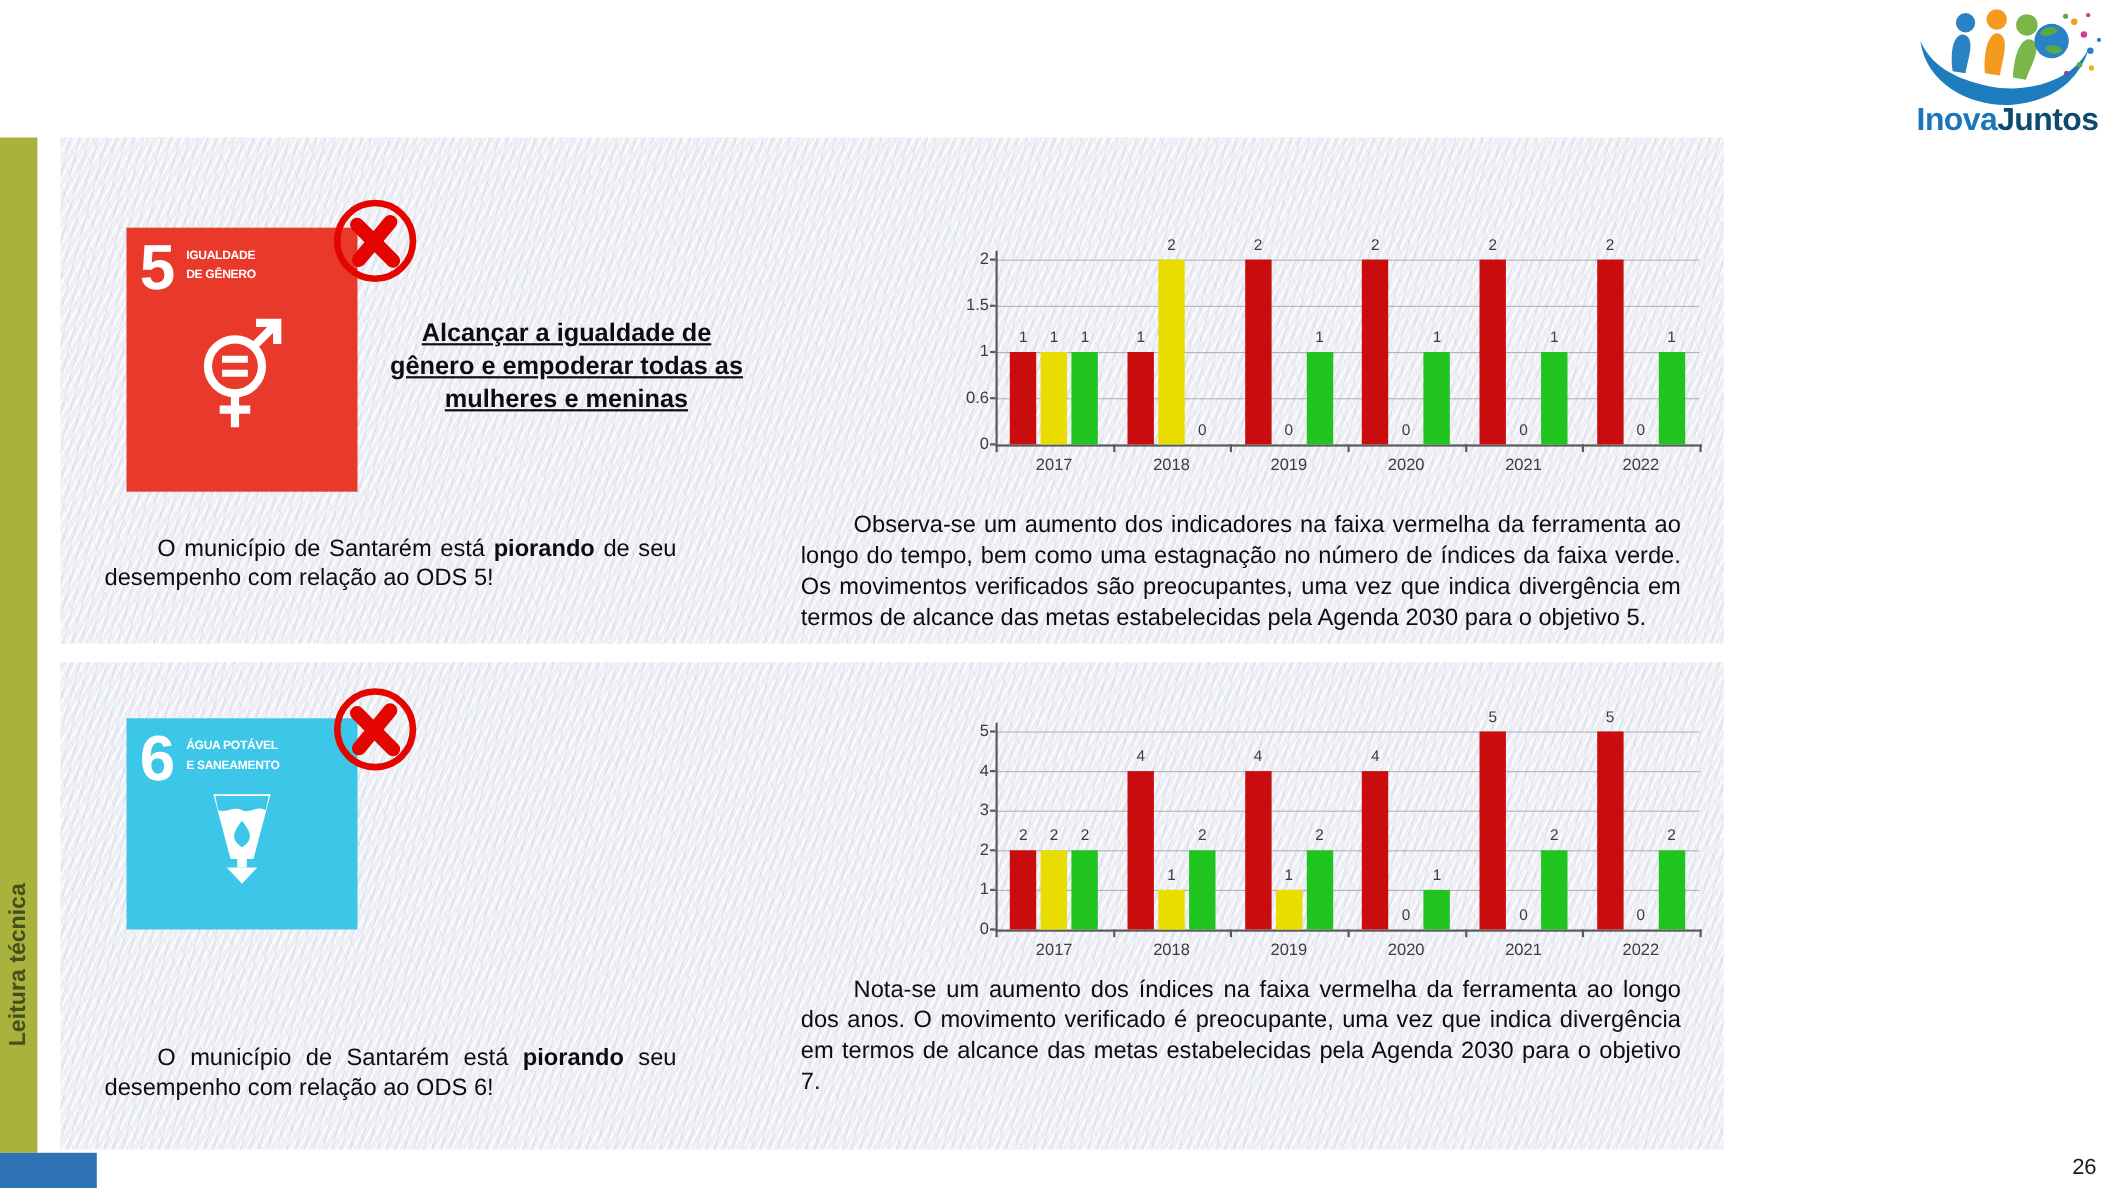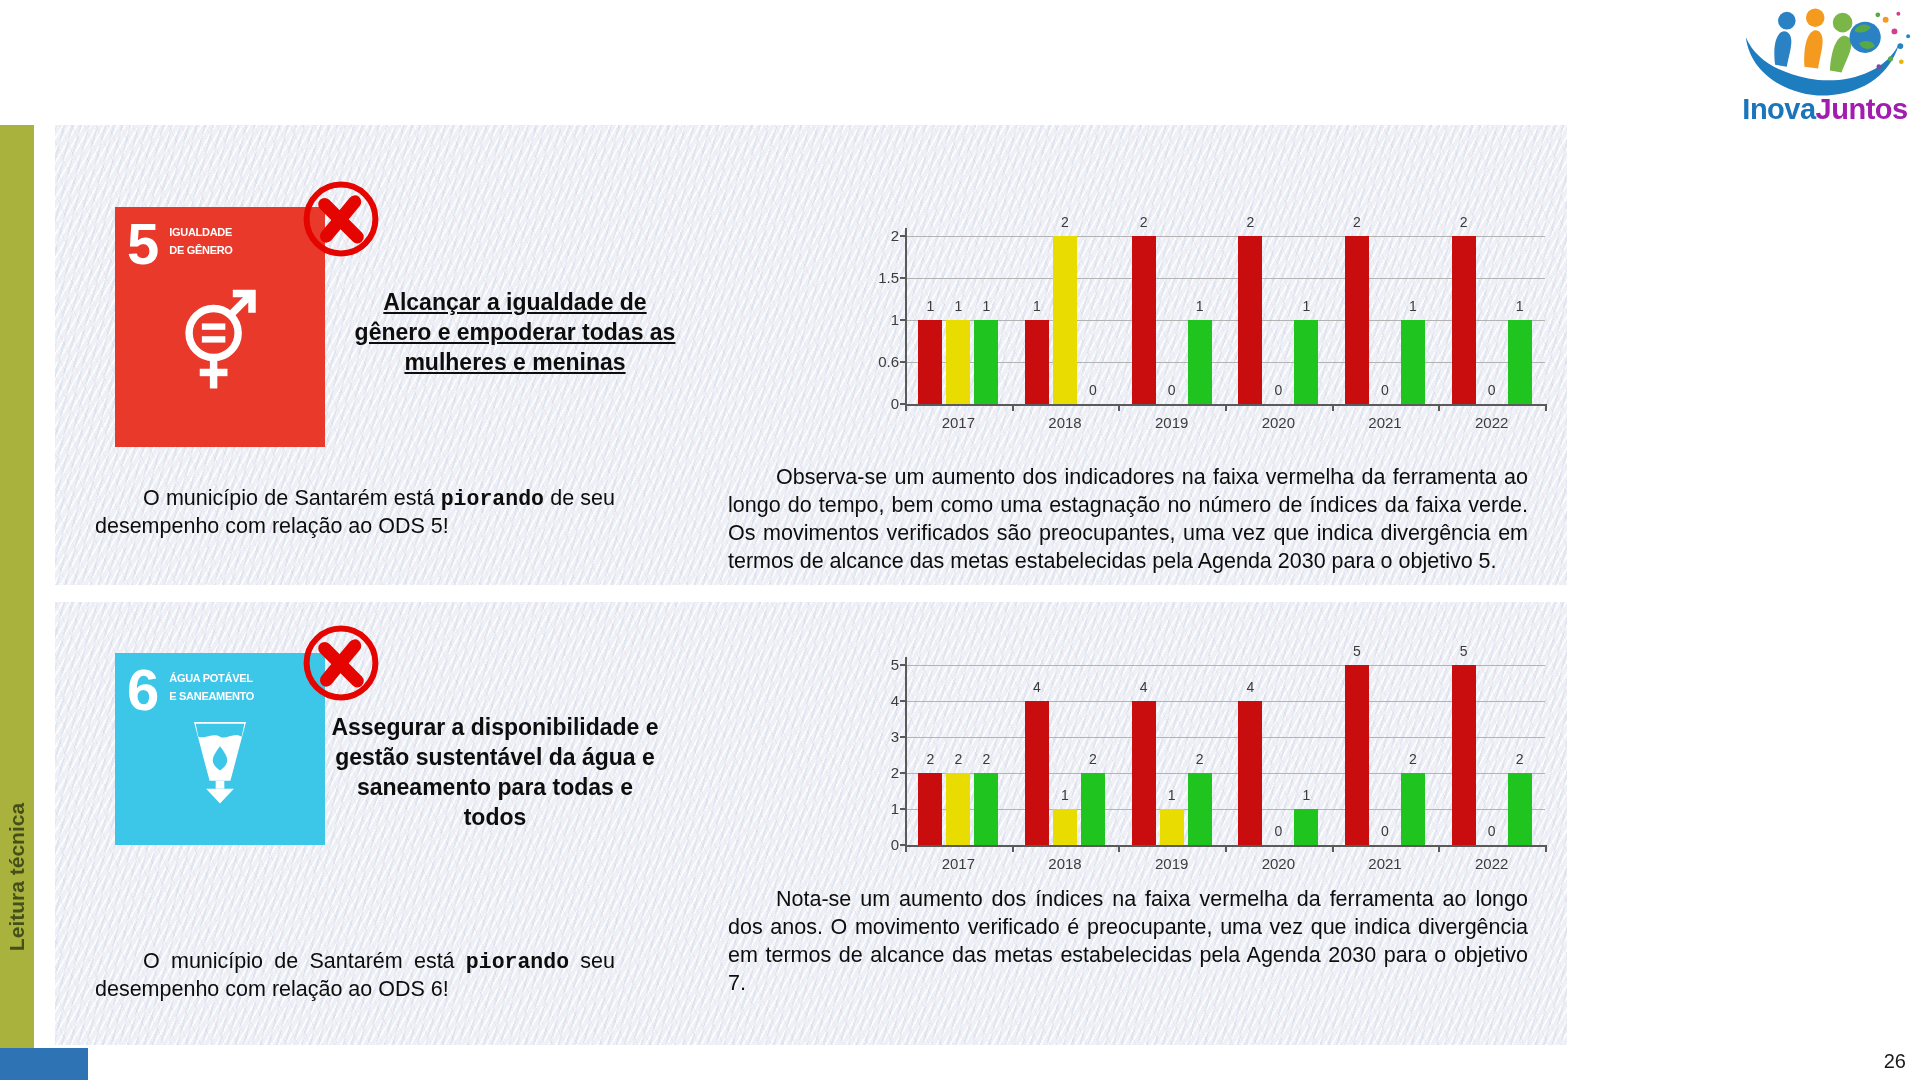--- a/index.html
+++ b/index.html
@@ -16,21 +16,21 @@
 
   .sidebar{position:absolute;left:0;top:125px;width:34px;height:923px;background:#a9b23d;}
   .sidebar-label{position:absolute;left:-141px;top:860px;width:316px;height:34px;line-height:34px;
                  transform:rotate(-90deg);text-align:center;font-weight:bold;font-size:21px;color:#454f1a;}
   .corner-blue{position:absolute;left:0;top:1048px;width:88px;height:32px;background:#2e74b5;}
   .pagenum{position:absolute;right:14px;top:1050px;font-size:20px;color:#1a1a1a;}
 
   .logo{position:absolute;left:1732px;top:6px;width:186px;height:118px;display:flex;flex-direction:column;align-items:center;}
   .logo-text{font-size:29px;font-weight:bold;letter-spacing:-0.5px;line-height:26px;}
   .logo-text .p1{color:#1b75bb;}
-  .logo-text .p2{color:#a21caf;}
+  .logo-text .p2{color:#0c4a6e;}
 
   .sdg-tile{position:absolute;left:115px;width:210px;color:#fff;box-sizing:border-box;padding:12px 12px;}
   .tile5{top:207px;height:240px;background:#e8392b;}
   .tile6{top:653px;height:192px;background:#3cc6e8;}
   .tile-head{display:flex;align-items:flex-start;}
   .tile-num{font-size:58px;font-weight:bold;line-height:50px;margin-right:10px;}
   .tile-title{font-size:11px;font-weight:bold;line-height:18px;white-space:pre-line;margin-top:4px;letter-spacing:-0.3px;}
   .tile-icon{display:flex;justify-content:center;}
 
   .xmark{position:absolute;width:86px;height:86px;}
@@ -39,21 +39,21 @@
 
   .goal{position:absolute;font-weight:bold;font-size:23px;line-height:30px;text-align:center;
         white-space:pre-line;color:#0d0d0d;}
   .goal1{left:335px;top:287px;width:360px;text-decoration:underline;}
   .goal2{left:320px;top:712px;width:350px;}
 
   .statement{position:absolute;width:520px;font-size:21.5px;line-height:27px;text-align:justify;
              text-indent:48px;color:#0d0d0d;}
   .st1{left:95px;top:485px;}
   .st2{left:95px;top:948px;}
-  .statement b{font-weight:bold;font-family:Liberation Mono, monospace;}
+  .statement b{font-weight:bold;}
 
   .analysis{position:absolute;width:800px;font-size:21.5px;line-height:28px;text-align:justify;
             text-indent:48px;color:#0d0d0d;}
   .an1{left:728px;top:463px;}
   .an2{left:728px;top:885px;}
 
   .chart{position:absolute;left:865px;width:690px;height:280px;}
   .c1{top:176px;}
   .c2{top:605px;}
   .grid{position:absolute;height:1px;background:#b3b3b3;}
@@ -218,24 +218,20 @@
   </div>
 
   <div class="xmark x2">
     <svg width="86" height="86" viewBox="0 0 100 100">
       <circle cx="50" cy="50" r="40" fill="none" stroke="#e50500" stroke-width="7"></circle>
       <path d="M31,33 L69,71" stroke="#e50500" stroke-width="15" stroke-linecap="round"></path>
       <path d="M66,30 L33,70" stroke="#e50500" stroke-width="15" stroke-linecap="round"></path>
     </svg>
   </div>
 
-  <div class="goal goal2">Assegurar a disponibilidade e
-gestão sustentável da água e
-saneamento para todas e
-todos</div>
 
   <div class="statement st2"><span>O município de Santarém está </span><b>piorando</b><span> seu desempenho com relação ao ODS 6!</span></div>
 
   <div class="chart c2">
       <div class="ytick-label" style="left: 0px; top: 231px;">0</div>
       <div class="tickmark" style="left: 35px; top: 239px; width: 5px; height: 2px;"></div>
       <div class="grid" style="left: 40px; top: 204px; width: 640px;"></div>
       <div class="ytick-label" style="left: 0px; top: 195px;">1</div>
       <div class="tickmark" style="left: 35px; top: 203px; width: 5px; height: 2px;"></div>
       <div class="grid" style="left: 40px; top: 168px; width: 640px;"></div>

